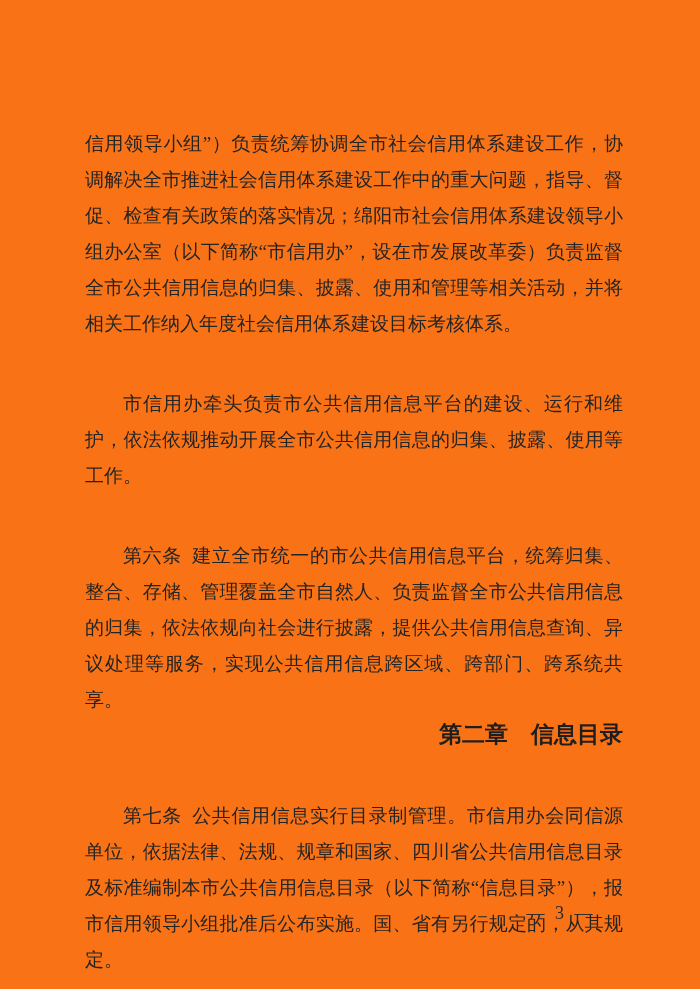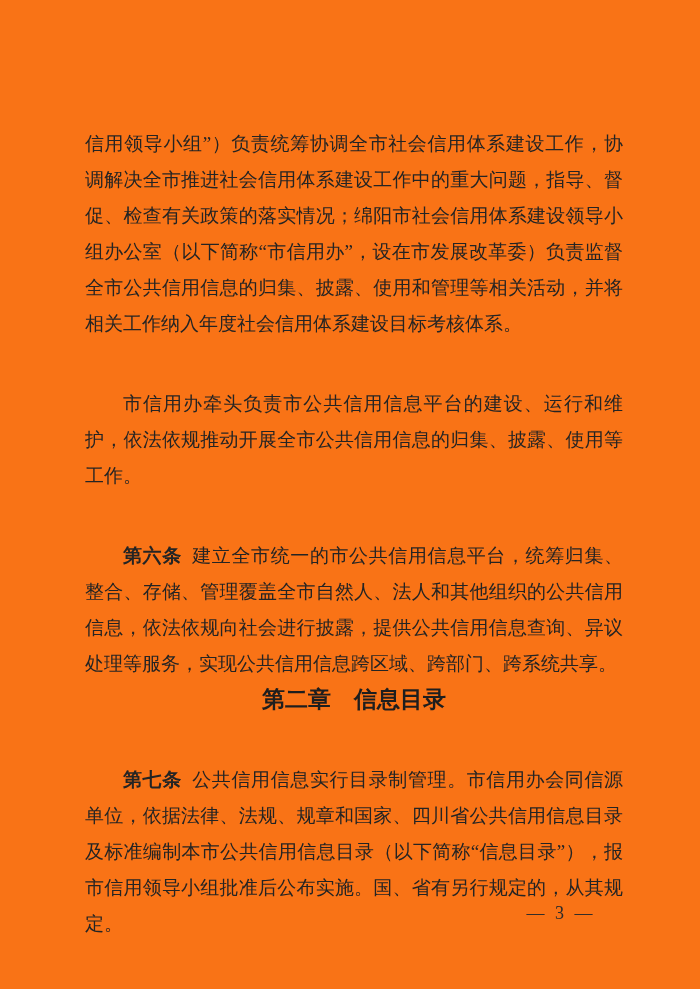--- a/index.html
+++ b/index.html
@@ -28,31 +28,31 @@
     line-height: 36px;
     text-align: justify;
     text-justify: inter-character;
     word-break: break-all;
   }
   .para.indent {
     text-indent: 2em;
     margin-top: 44px;
   }
   .term {
-    font-weight: bold;
+    font-weight: normal;
     font-family: "Liberation Sans", "DejaVu Sans", sans-serif;
     margin-right: 0.55em;
   }
   .chapter {
     margin: 0;
     font-size: 23px;
     line-height: 36px;
     font-weight: bold;
-    text-align: center;
-    font-family: Liberation Serif, serif;
+    text-align: right;
+    font-family: Liberation Mono, monospace;
     color: #1e1e1e;
   }
   .page-number {
     position: absolute;
     top: 901px;
     left: 506px;
     width: 110px;
     text-align: center;
     font-size: 18px;
     line-height: 24px;
@@ -64,21 +64,21 @@
 </head>
 <body>
 
 <div class="page">
   <div class="content">
 
     <p class="para">信用领导小组”）负责统筹协调全市社会信用体系建设工作，协调解决全市推进社会信用体系建设工作中的重大问题，指导、督促、检查有关政策的落实情况；绵阳市社会信用体系建设领导小组办公室（以下简称“市信用办”，设在市发展改革委）负责监督全市公共信用信息的归集、披露、使用和管理等相关活动，并将相关工作纳入年度社会信用体系建设目标考核体系。</p>
 
     <p class="para indent">市信用办牵头负责市公共信用信息平台的建设、运行和维护，依法依规推动开展全市公共信用信息的归集、披露、使用等工作。</p>
 
-    <p class="para indent"><span class="term">第六条</span><span>建立全市统一的市公共信用信息平台，统筹归集、整合、存储、管理覆盖全市自然人、法人和其他组织的公共信用信息，依法依规向社会进行披露，提供公共信用信息查询、异议处理等服务，实现公共信用信息跨区域、跨部门、跨系统共享。</span></p>
+    <p class="para indent"><span class="term">第六条</span><span>建立全市统一的市公共信用信息平台，统筹归集、整合、存储、管理覆盖全市自然人、负责监督全市公共信用信息的归集，依法依规向社会进行披露，提供公共信用信息查询、异议处理等服务，实现公共信用信息跨区域、跨部门、跨系统共享。</span></p>
 
 
     <h2 class="chapter">第二章　信息目录</h2>
 
     <p class="para indent"><span class="term">第七条</span><span>公共信用信息实行目录制管理。市信用办会同信源单位，依据法律、法规、规章和国家、四川省公共信用信息目录及标准编制本市公共信用信息目录（以下简称“信息目录”），报市信用领导小组批准后公布实施。国、省有另行规定的，从其规定。</span></p>
 
   </div>
 
   <div class="page-number">— 3 —</div>
 </div>

